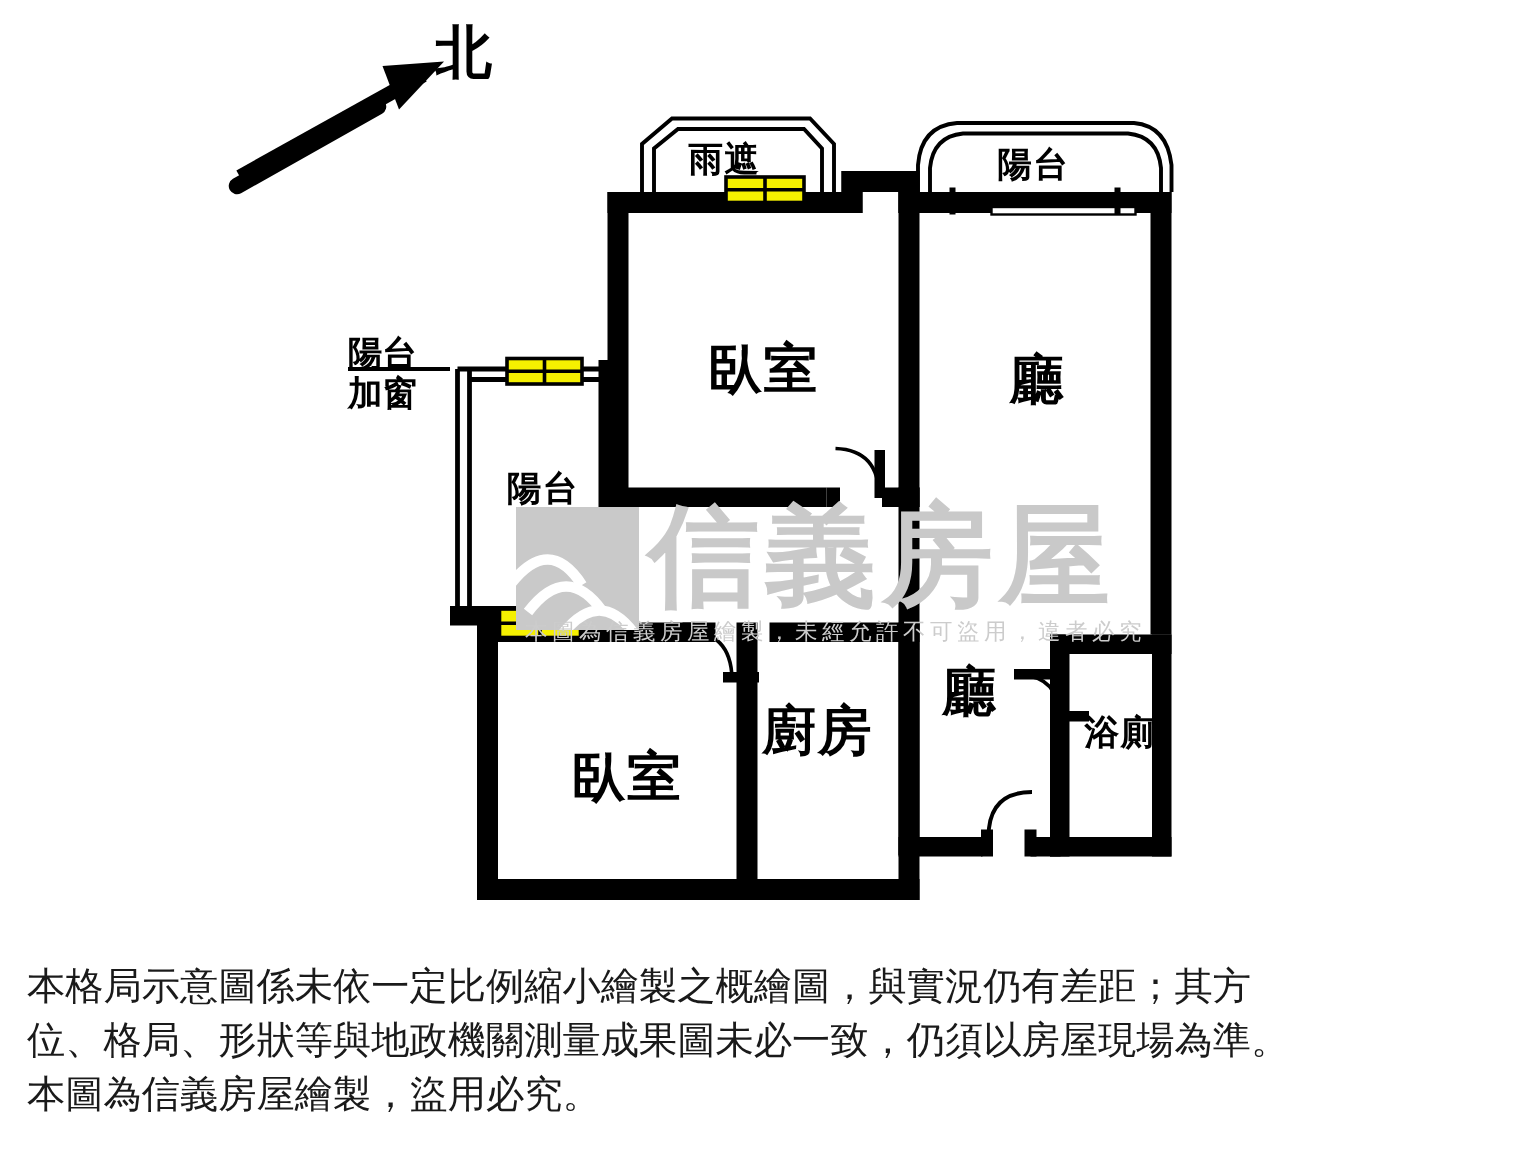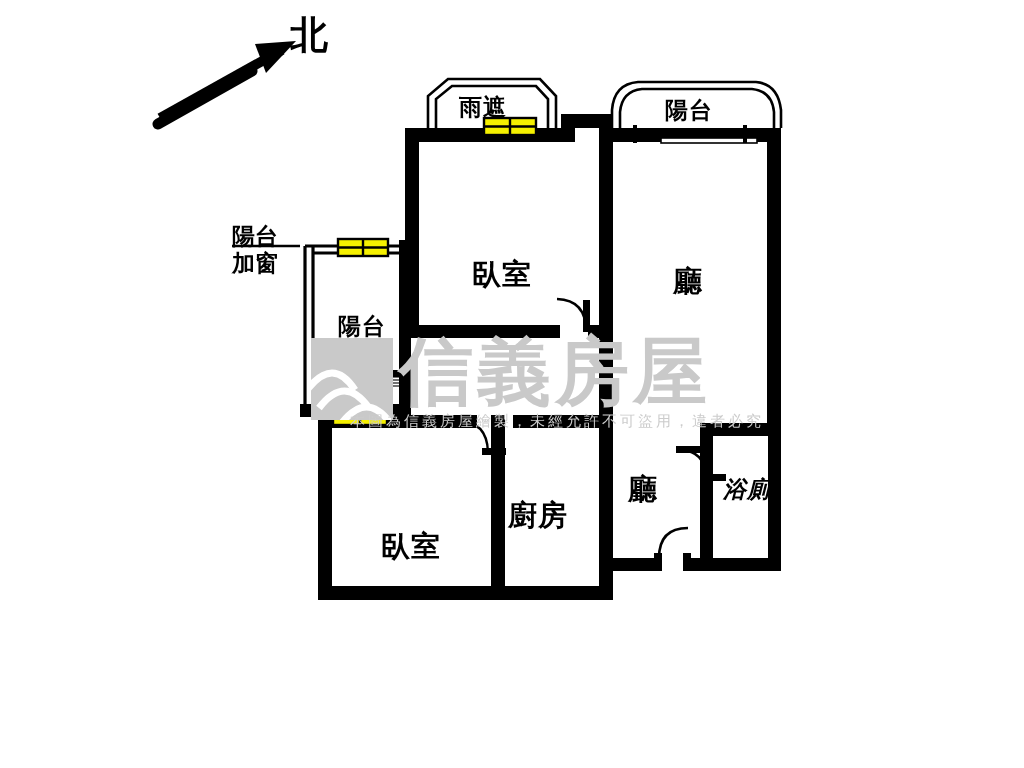--- a/index.html
+++ b/index.html
@@ -29,21 +29,21 @@
   .room-label {
     position: absolute;
     font-family: "DejaVu Serif", "Liberation Serif", serif;
     font-weight: 700;
     color: #000000;
     white-space: nowrap;
     letter-spacing: 1px;
     line-height: 1;
     text-align: center;
   }
-  .lbl-big { font-size: 29px; margin-top: 32px; }
+  .lbl-big { font-size: 36px; }
   .lbl-mid { font-size: 23px; }
   .lbl-north {
     position: absolute;
     font-family: "DejaVu Serif", "Liberation Serif", serif;
     font-weight: 700;
     font-size: 38px;
     color: #000;
     line-height: 1;
   }
   .lbl-callout {
@@ -63,21 +63,21 @@
     font-family: "DejaVu Serif", "Liberation Serif", serif;
     font-size: 25.5px;
     line-height: 1.42;
     color: #1a1a1a;
     letter-spacing: 0px;
   }
   #disclaimer div { white-space: nowrap; }
   
   #watermark {
     position: absolute;
-    left: 311px;
+    left: 344px;
     top: 330px;
     width: 390px;
     height: 95px;
     pointer-events: none;
   }
   #wm-logo {
     position: absolute;
     left: 0px;
     top: 8px;
     width: 82px;
@@ -275,21 +275,26 @@
   <div class="lbl-north" style="left:290px; top:16px;">北</div>
 
   <div class="room-label lbl-mid" style="left:459px; top:95px;">雨遮</div>
   <div class="room-label lbl-big" style="left:472px; top:228px;">臥室</div>
   <div class="room-label lbl-mid" style="left:665px; top:98px;">陽台</div>
   <div class="room-label lbl-big" style="left:673px; top:235px;">廳</div>
   <div class="room-label lbl-mid" style="left:338px; top:314px;">陽台</div>
   <div class="room-label lbl-big" style="left:381px; top:500px;">臥室</div>
   <div class="room-label lbl-big" style="left:508px; top:469px;">廚房</div>
   <div class="room-label lbl-big" style="left:628px; top:443px;">廳</div>
-  <div class="room-label lbl-mid" style="left:723px; top:477px;font-style:italic;">浴廁</div>
+  <div class="room-label lbl-mid" style="left:723px; top:477px;">浴廁</div>
 
   <div class="lbl-callout" style="left:232px; top:222px;">
     <div>陽台</div>
     <div>加窗</div>
   </div>
 
+  <div id="disclaimer">
+    <div>本格局示意圖係未依一定比例縮小繪製之概繪圖，與實況仍有差距；其方</div>
+    <div>位、格局、形狀等與地政機關測量成果圖未必一致，仍須以房屋現場為準。</div>
+    <div>本圖為信義房屋繪製，盜用必究。</div>
+  </div>
 
 </div>
 
 </body></html>

